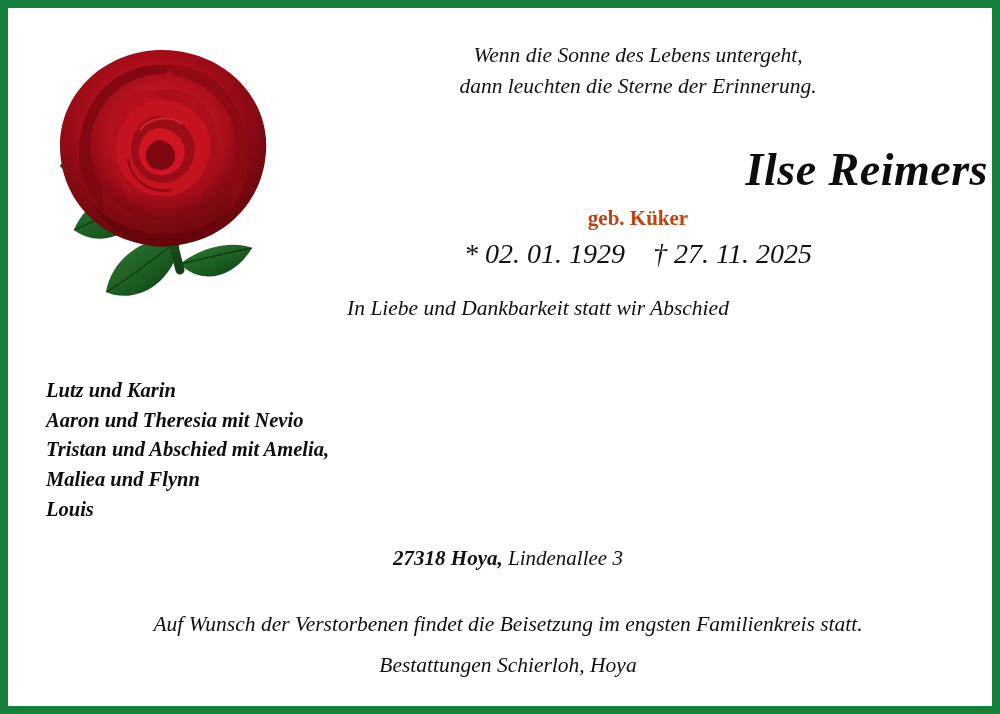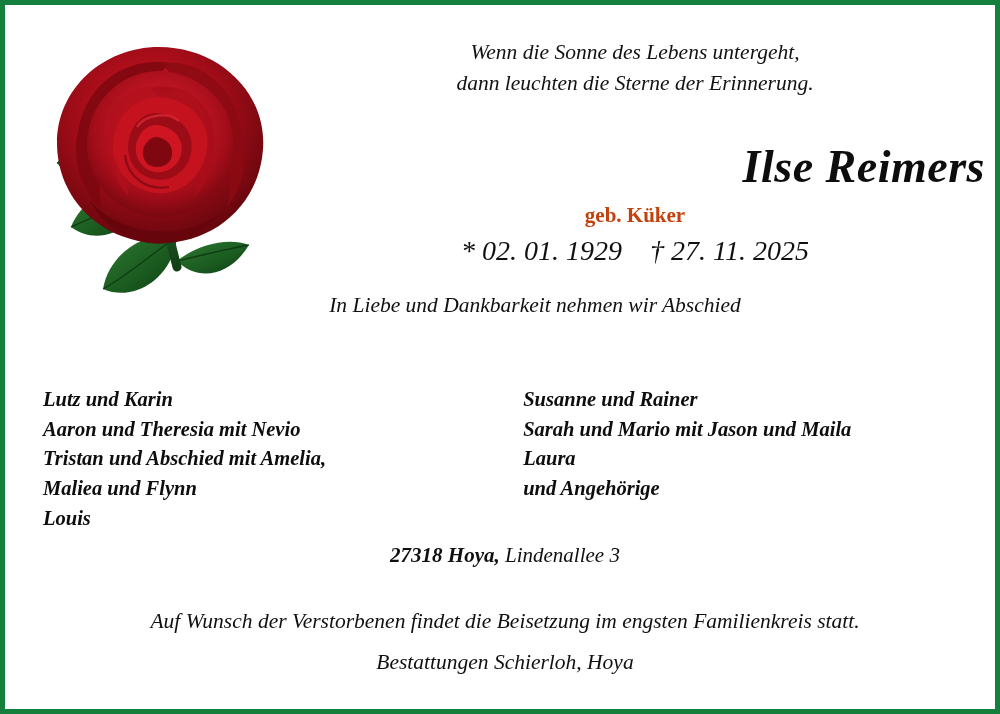--- a/index.html
+++ b/index.html
@@ -13,21 +13,21 @@
     font-family: "Liberation Serif", serif;
     color: #111111;
     overflow: hidden;
   }
   .obituary {
     position: relative;
     box-sizing: border-box;
     width: 1000px;
     height: 714px;
     background: #ffffff;
-    border: 5px solid #15803d;
+    border: 8px solid #15803d;
     padding: 0;
   }
   .inner {
     position: relative;
     width: 100%;
     height: 100%;
     background: #ffffff;
   }
 
   
@@ -97,21 +97,20 @@
   }
 
   .mourners {
     position: absolute;
     top: 368px;
     left: 38px;
     right: 30px;
     display: flex;
     justify-content: flex-start;
     gap: 0;
-    margin-top: 12px;
   }
   .mourner-col {
     font-size: 20.5px;
     font-weight: bold;
     font-style: italic;
     line-height: 1.45;
     color: #0d0d0d;
     white-space: nowrap;
   }
   .mourner-col.left { width: 500px; }
@@ -219,36 +218,30 @@
     <div class="maiden">geb. Küker</div>
 
     <div class="dates">
       <span>*</span>
       <span>02. 01. 1929</span>
       <span class="sep"></span>
       <span>†</span>
       <span>27. 11. 2025</span>
     </div>
 
-    <div class="farewell">In Liebe und Dankbarkeit nehmen wir Abschied</div>
+    <div class="farewell">In Liebe und Dankbarkeit statt wir Abschied</div>
 
     <div class="mourners">
       <div class="mourner-col left">
         <span class="mourner-line">Lutz und Karin</span>
         <span class="mourner-line">Aaron und Theresia mit Nevio</span>
         <span class="mourner-line">Tristan und Abschied mit Amelia,</span>
         <span class="mourner-line">Maliea und Flynn</span>
         <span class="mourner-line">Louis</span>
       </div>
-      <div class="mourner-col right">
-        <span class="mourner-line">Susanne und Rainer</span>
-        <span class="mourner-line">Sarah und Mario mit Jason und Maila</span>
-        <span class="mourner-line">Laura</span>
-        <span class="mourner-line">und Angehörige</span>
-      </div>
     </div>
 
     <div class="address">
       <span class="bold">27318 Hoya,</span>
       <span>Lindenallee 3</span>
     </div>
 
     <div class="note">Auf Wunsch der Verstorbenen findet die Beisetzung im engsten Familienkreis statt.</div>
 
     <div class="funeral-home">Bestattungen Schierloh, Hoya</div>

